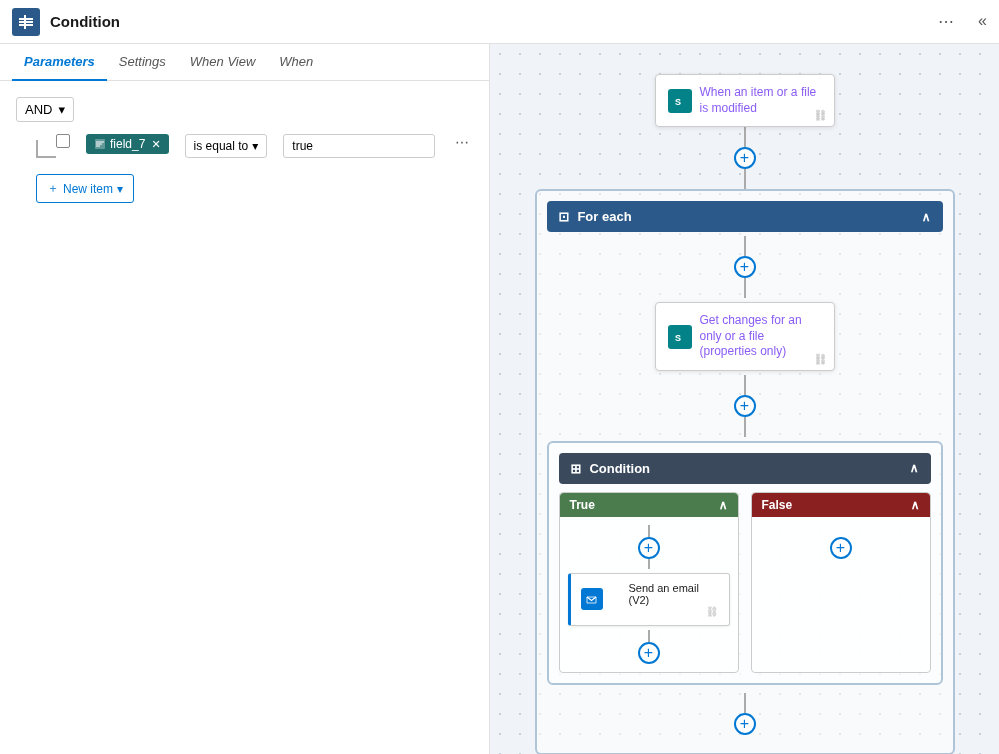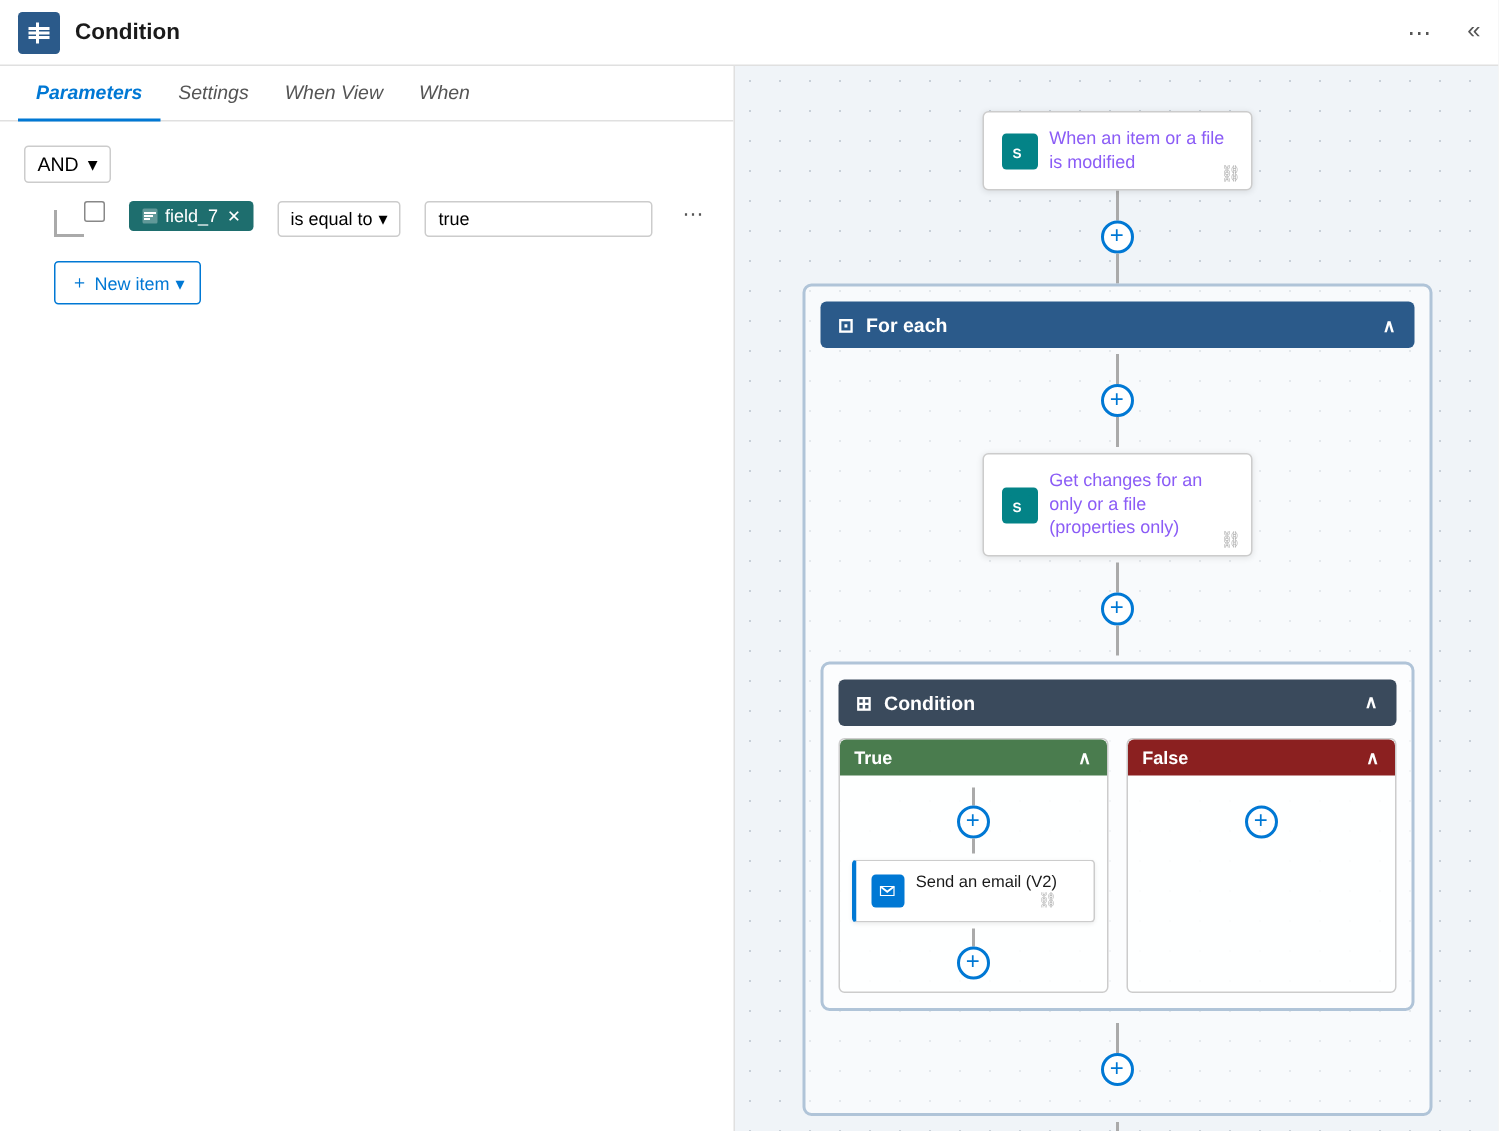--- a/index.html
+++ b/index.html
@@ -154,21 +154,21 @@
 
     .email-node {
       background: #fff; border: 1px solid #ccc; border-left: 3px solid #0078d4;
       border-radius: 3px; padding: 8px 10px; display: flex; align-items: center; gap: 8px;
       width: 100%; box-shadow: 0 1px 3px rgba(0,0,0,0.08);
     }
     .email-icon {
       width: 22px; height: 22px; background: #0078d4; border-radius: 3px;
       display: flex; align-items: center; justify-content: center; color: #fff; font-size: 10px; flex-shrink: 0;
     }
-    .email-text { font-size: 11px; color: #1a1a1a; }
+    .email-text { font-size: 11px; color: #1a1a1a; margin-left: 18px; }
     .email-link { color: #aaa; font-size: 10px; display: block; text-align: right; }
   </style>
 </head>
 <body>
 
 <div class="header">
   <div class="header-left">
     <div class="header-icon">
       <svg width="16" height="16" viewBox="0 0 16 16" fill="none">
         <rect x="1" y="4" width="14" height="2" fill="white"></rect>

